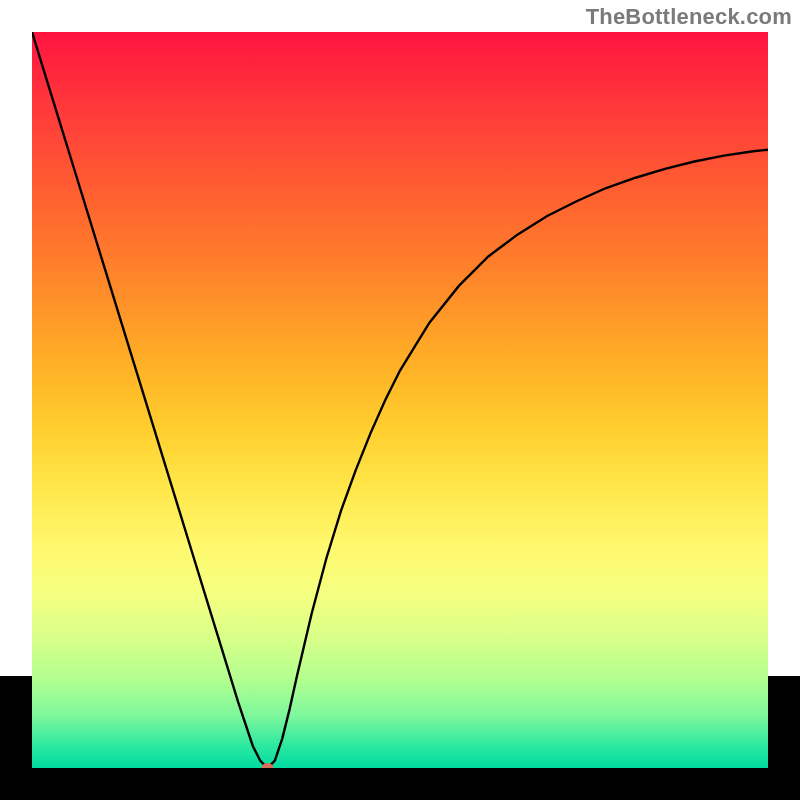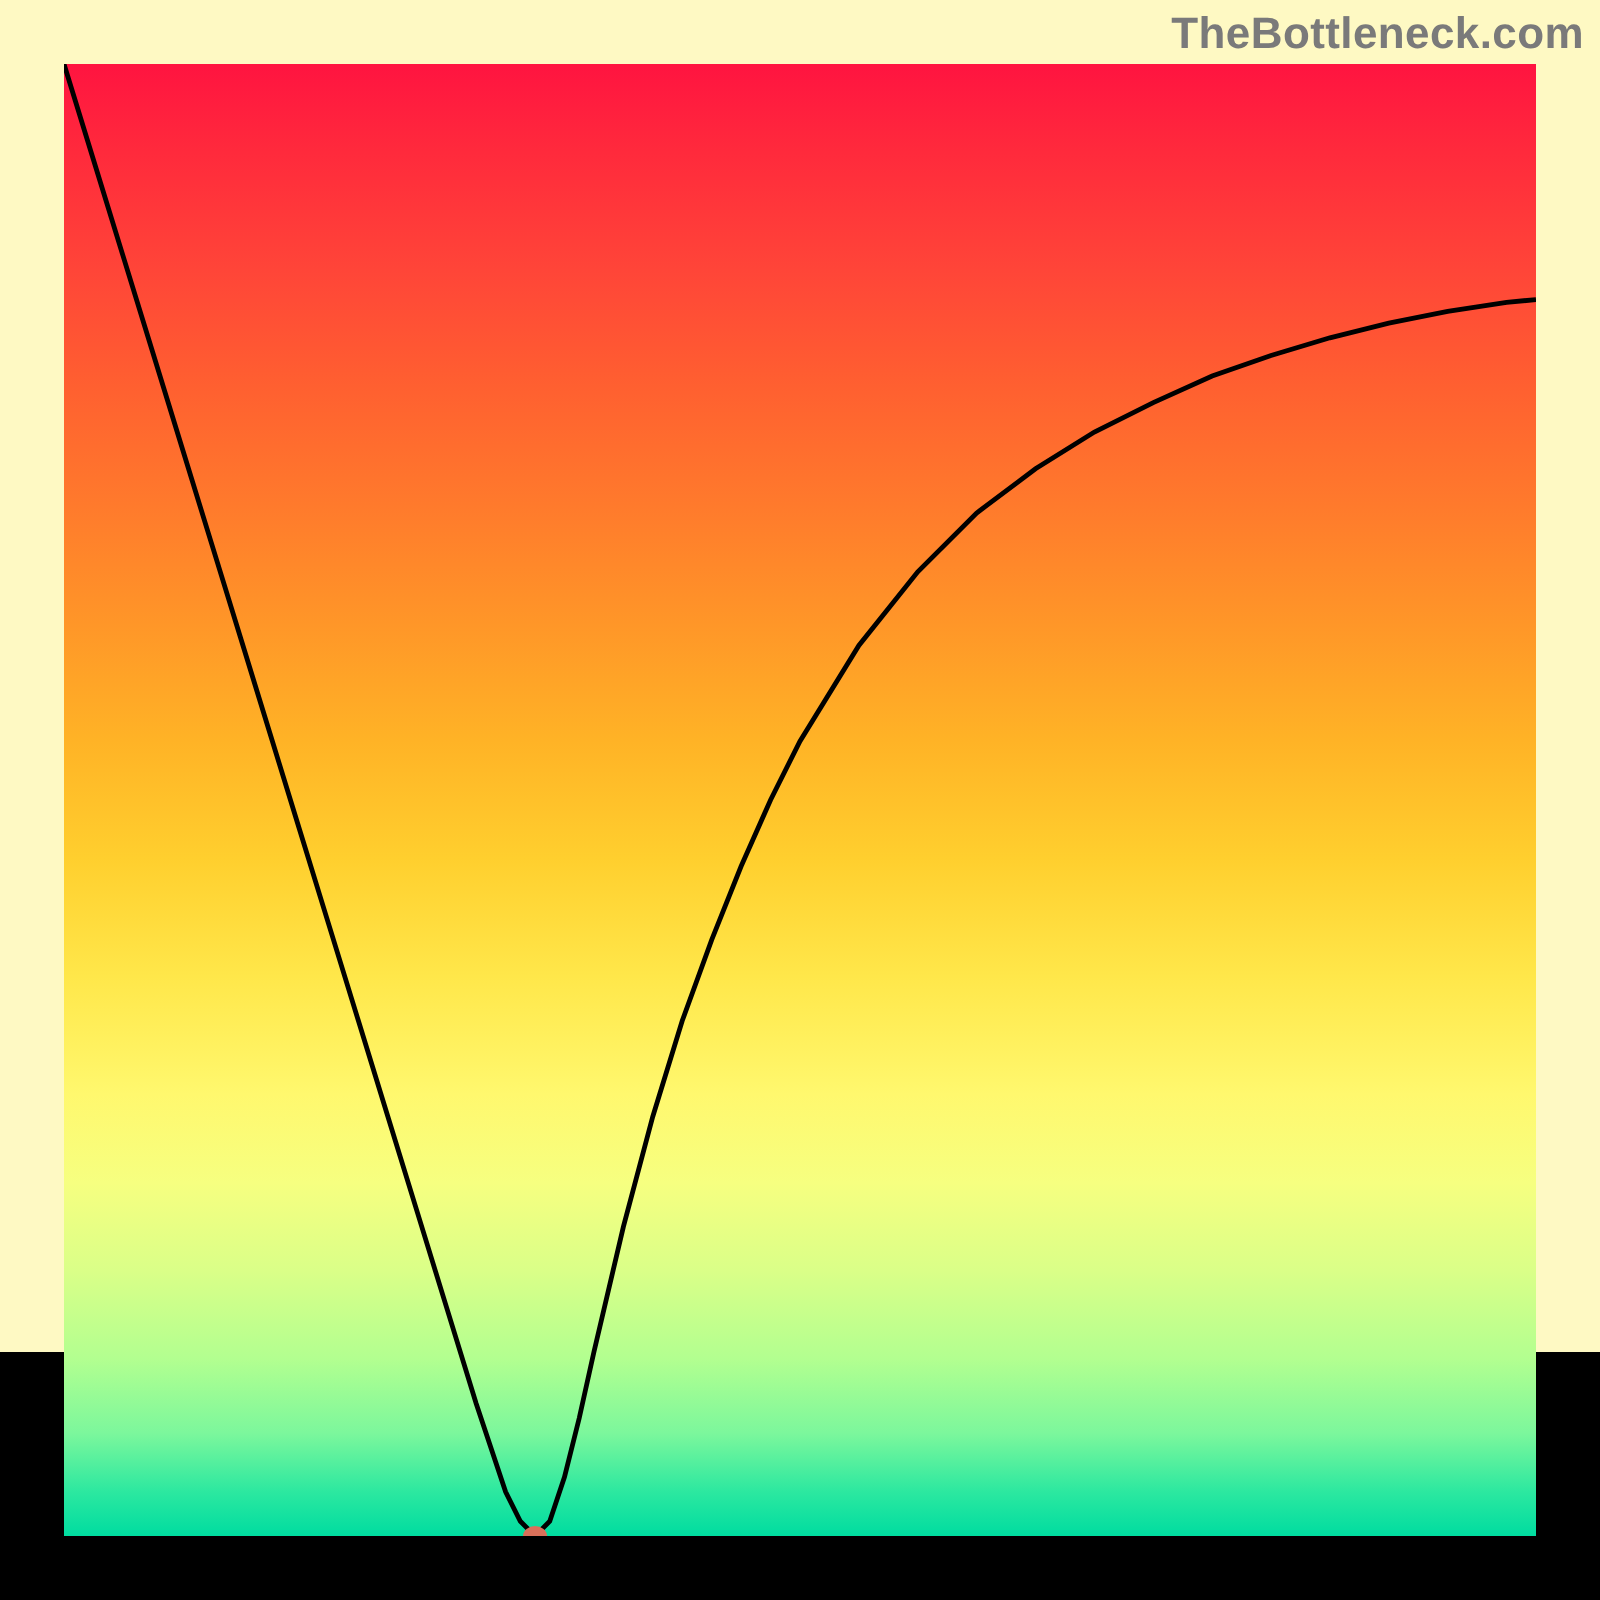--- a/index.html
+++ b/index.html
@@ -8,21 +8,21 @@
     width: 800px;
     height: 800px;
     background: #000;
     overflow: hidden;
     font-family: Arial, Helvetica, sans-serif;
   }
   .frame {
     position: relative;
     width: 800px;
     height: 676px;
-    background: #fef9c3;
+    background: #ffffff;
   }
   .plot-area {
     position: absolute;
     left: 32px;
     top: 32px;
     width: 736px;
     height: 736px;
     background: linear-gradient(
       to bottom,
       #ff1440 0%,

